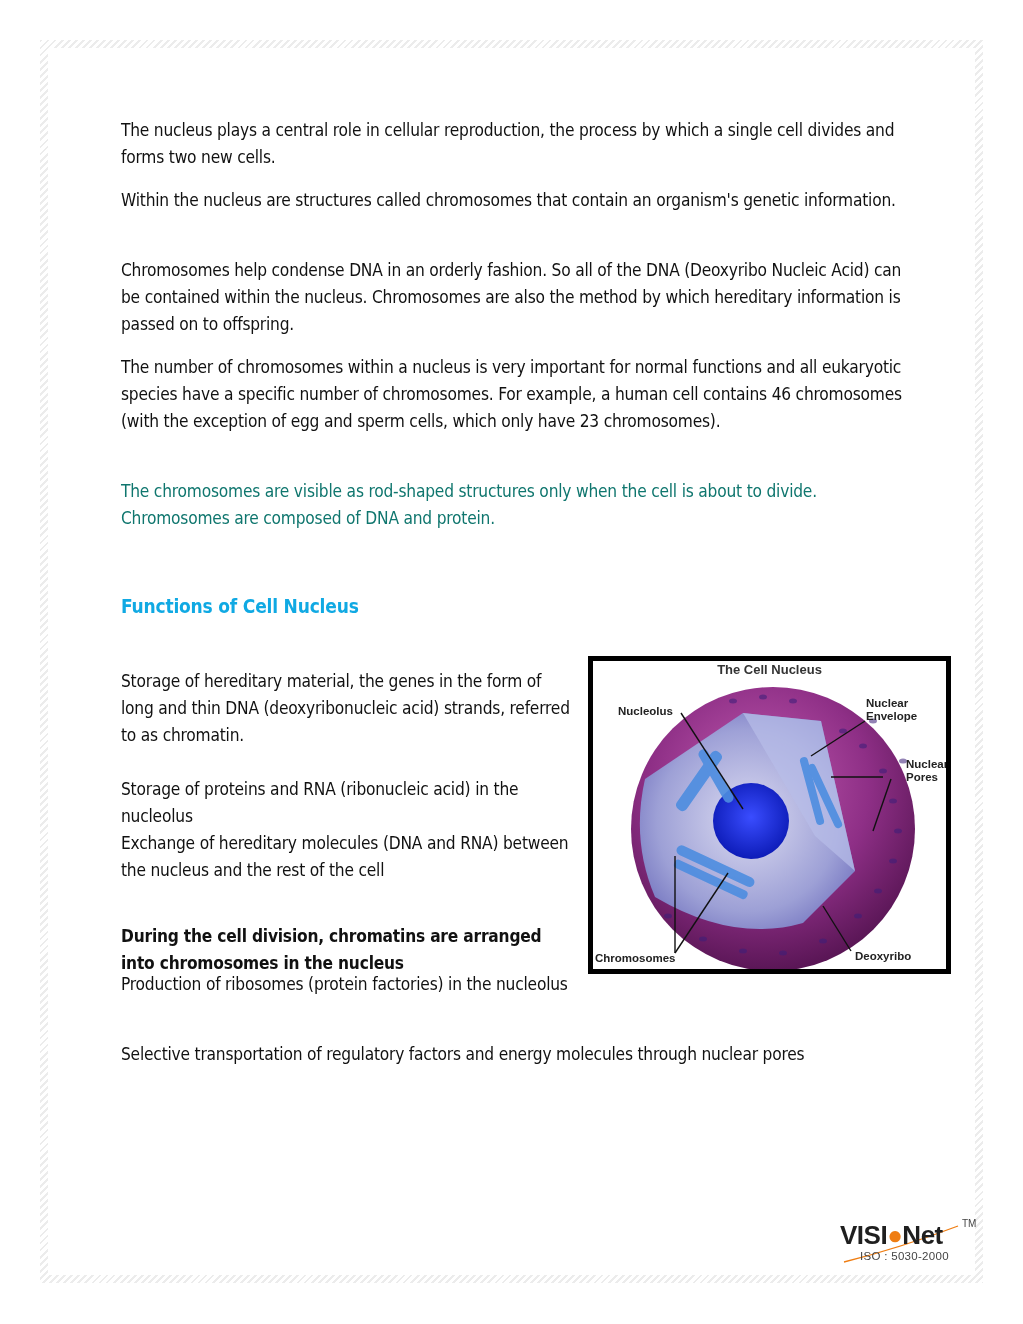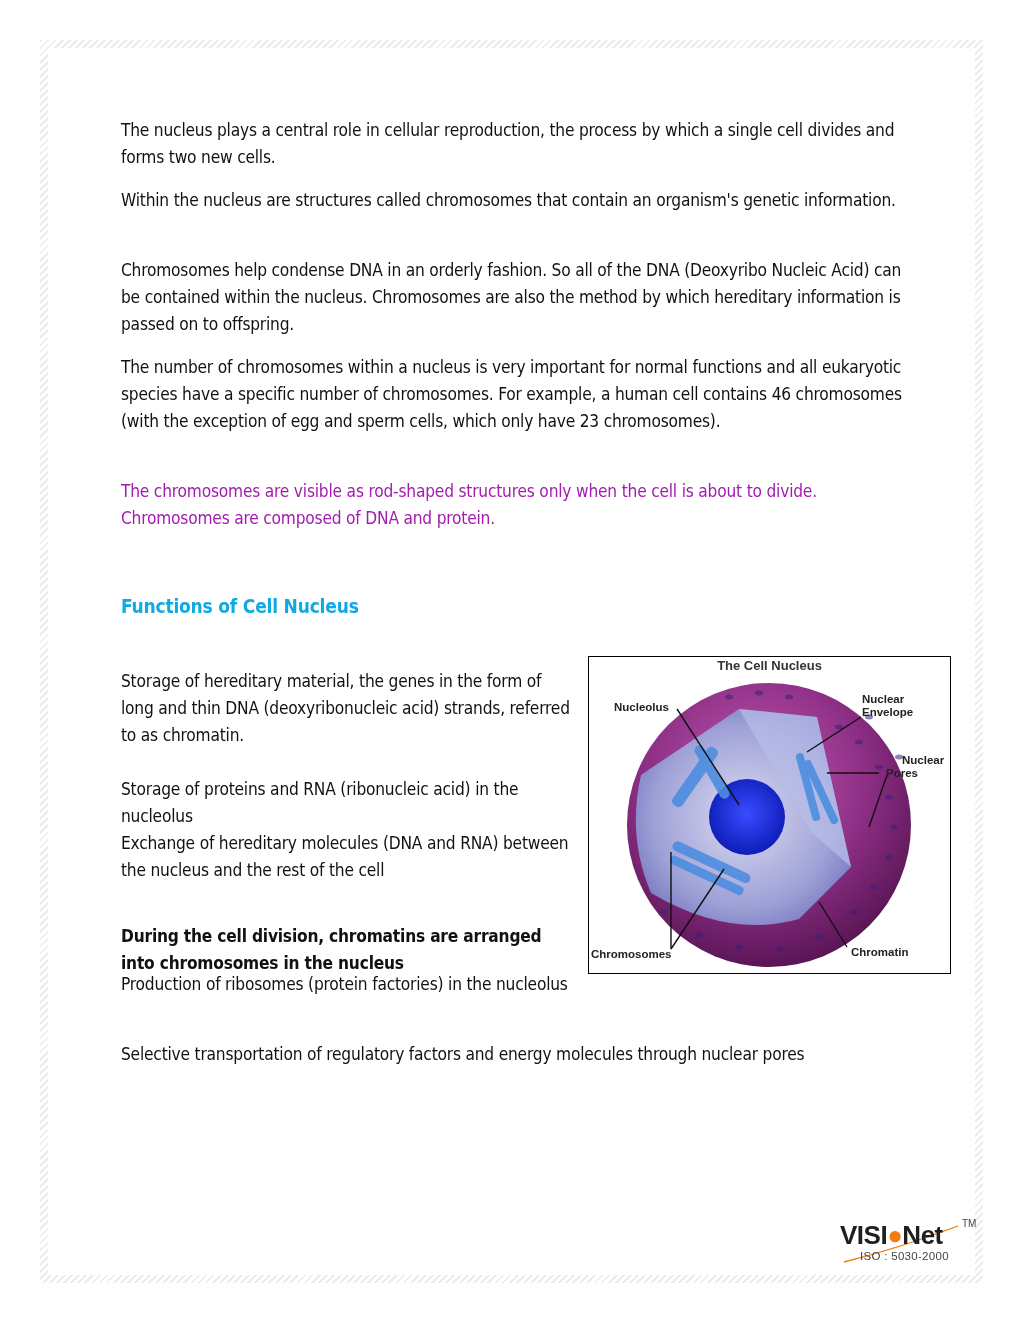--- a/index.html
+++ b/index.html
@@ -15,30 +15,30 @@
         repeating-linear-gradient(135deg, #ececec 0 2px, transparent 2px 5px) border-box;
       -webkit-mask: linear-gradient(#000 0 0) padding-box, linear-gradient(#000 0 0);
       -webkit-mask-composite: xor; mask-composite: exclude;
     }
     .para {
       position: absolute; left: 121px; width: 790px;
       font-size: 17.2px; line-height: 27px; margin: 0; letter-spacing: -0.2px;
       font-family: "DejaVu Sans Condensed", "DejaVu Sans", sans-serif;
       font-stretch: condensed;
     }
-    .para.gray { color: #a21caf; }
+    .para.gray { color: #0f766e; }
     .heading {
       position: absolute; left: 121px; top: 593px;
       font-size: 19px; line-height: 27px; color: #10a9e3; margin: 0;
       font-stretch: condensed; letter-spacing: -0.2px;
     }
     .para.narrow { width: 450px; }
     .figure {
       position: absolute; left: 588px; top: 656px; width: 363px; height: 318px;
-      border: 1px solid #000000; box-sizing: border-box; background: #ffffff;
+      border: 5px solid #000000; box-sizing: border-box; background: #ffffff;
       overflow: hidden;
     }
     .fig-title {
       position: absolute; top: 1px; left: 0; width: 100%; text-align: center;
       font-family: "Liberation Sans", sans-serif; font-weight: bold; font-size: 13px; color: #333;
     }
     .fig-label {
       position: absolute; font-family: "Liberation Sans", sans-serif; font-weight: bold;
       font-size: 11.5px; line-height: 12px; color: #222;
     }
@@ -137,23 +137,23 @@
       <line x1="298" y1="118" x2="280" y2="170"></line>
       <line x1="82" y1="292" x2="82" y2="195"></line>
       <line x1="82" y1="292" x2="135" y2="212"></line>
       <line x1="258" y1="290" x2="230" y2="245"></line>
     </g>
   </svg>
   <div class="fig-label" style="left:25px;top:44px;">Nucleolus</div>
   <div class="fig-label" style="left:273px;top:36px;">Nuclear</div>
   <div class="fig-label" style="left:273px;top:49px;">Envelope</div>
   <div class="fig-label" style="left:313px;top:97px;">Nuclear</div>
-  <div class="fig-label" style="left:297px;top:110px;">Pores</div>
+  <div class="fig-label" style="left:313px;top:110px;">Pores</div>
   <div class="fig-label" style="left:2px;top:291px;">Chromosomes</div>
-  <div class="fig-label" style="left:262px;top:289px;">Chromatin</div>
+  <div class="fig-label" style="left:262px;top:289px;">Deoxyribo</div>
 </div>
 
 <div class="logo">
   <svg width="135" height="50" style="position:absolute;left:0;top:0;">
     <path d="M4 44 Q60 30 118 8" stroke="#ef7d12" stroke-width="1.3" fill="none"></path>
   </svg>
   <div class="logo-word"><span>VISI</span><span class="o">●</span><span>Net</span></div>
   <div class="logo-tm">TM</div>
   <div class="logo-iso">ISO : 5030-2000</div>
 </div>

